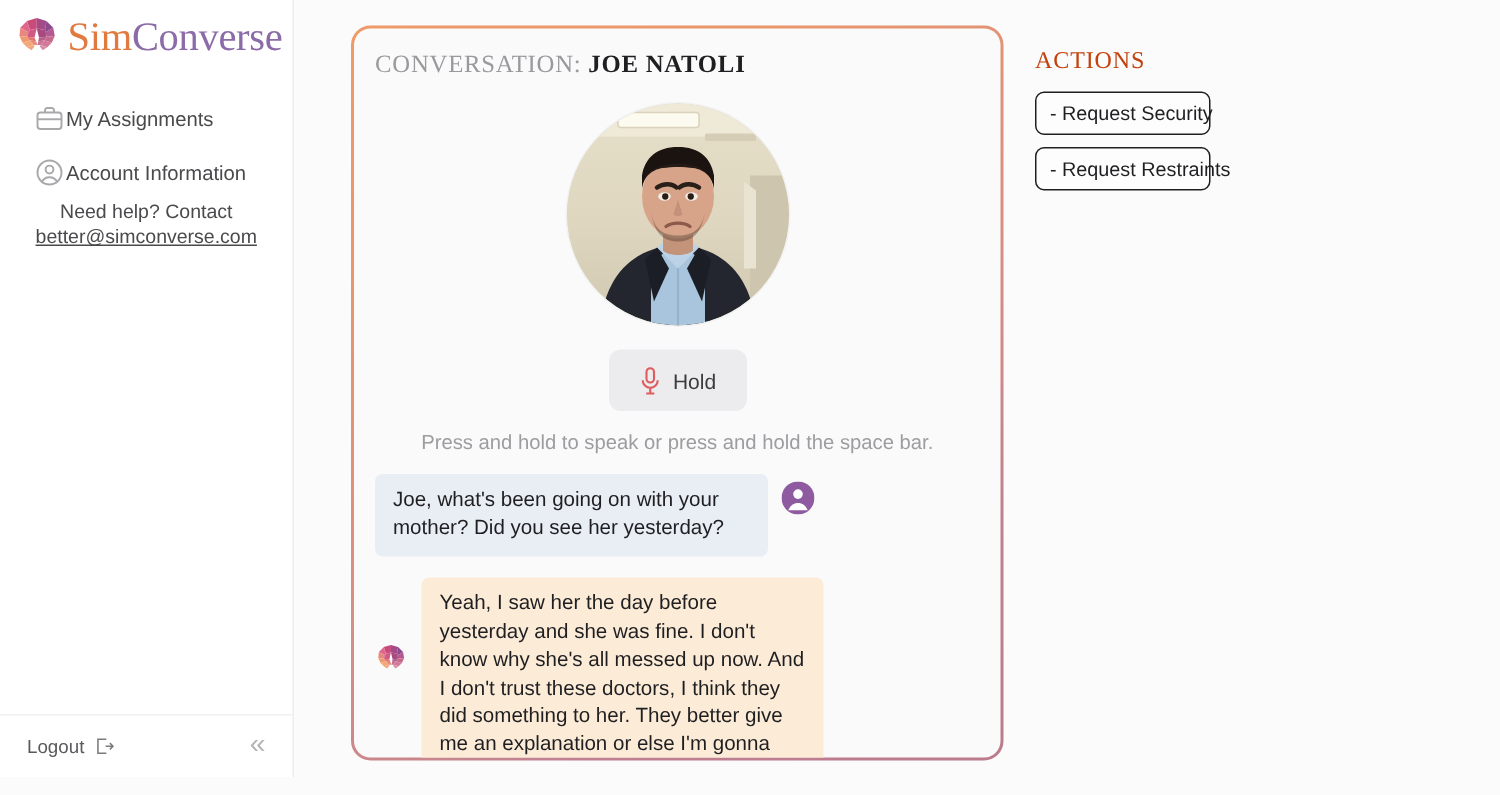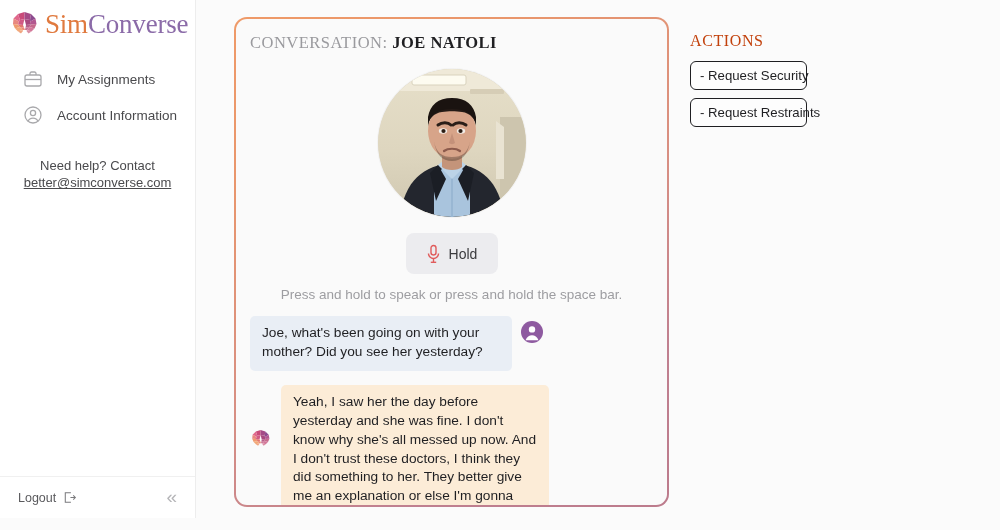--- a/index.html
+++ b/index.html
@@ -47,40 +47,38 @@
   .logo-sim { color: #e07a3f; }
   .logo-converse { color: #8b6ba8; }
 
   .nav {
     margin-top: 22px;
   }
 
   .nav-item {
     display: flex;
     align-items: center;
-    gap: 13px;
     padding: 7px 0 7px 22px;
     cursor: pointer;
   }
 
   .nav-icon {
     width: 22px;
     height: 22px;
     flex: 0 0 22px;
     color: #a9a9ac;
   }
   .nav-icon svg { display: block; }
 
   .nav-label {
     font-size: 13.5px;
     color: #4a4a4d;
   }
 
   .help-block {
-    margin-top: 25px;
     text-align: center;
     padding: 0 14px;
     line-height: 1.18;
   }
   .help-line {
     font-size: 13px;
     color: #4a4a4d;
     display: block;
   }
   .help-mail {

